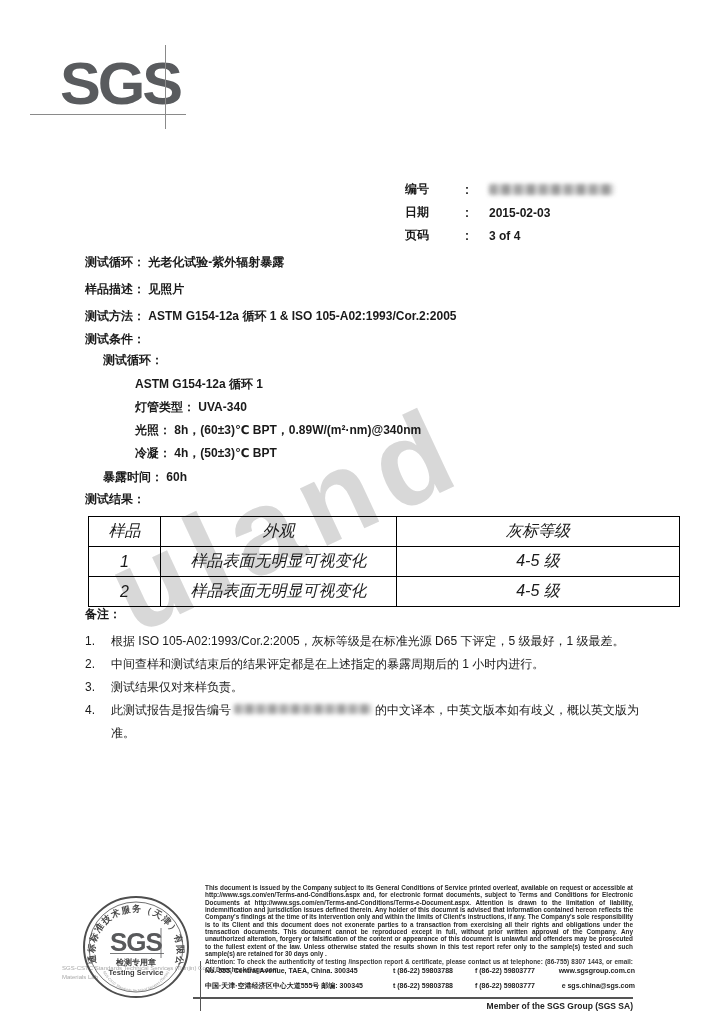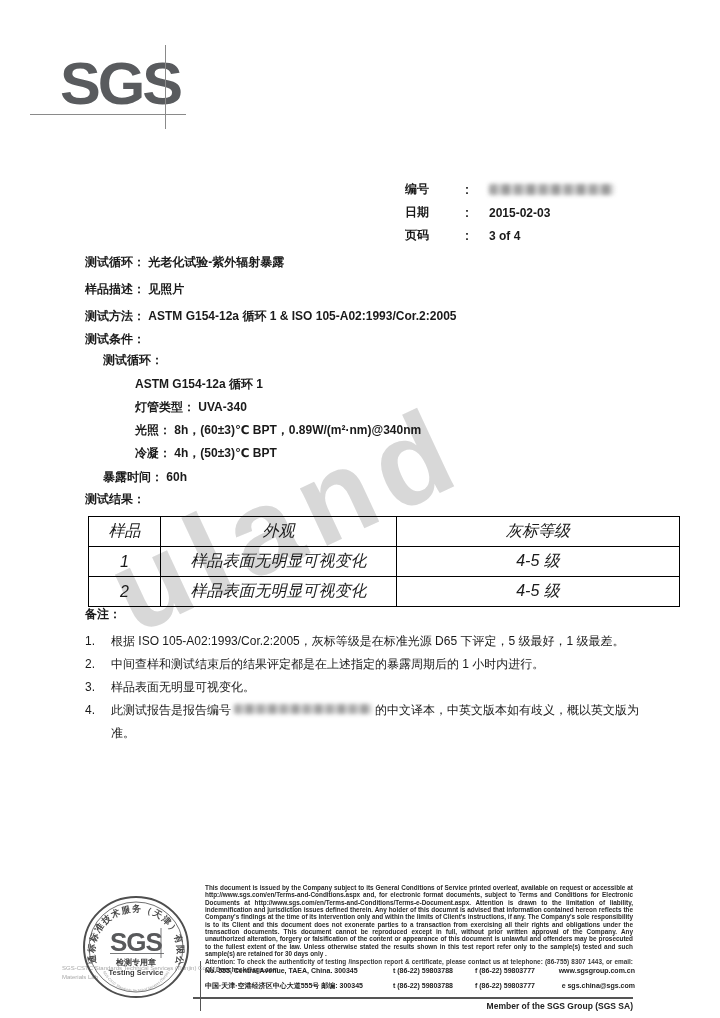--- a/index.html
+++ b/index.html
@@ -196,21 +196,21 @@
     <div class="note">
       <span class="note-num">1.</span>
       <span class="note-text">根据 ISO 105-A02:1993/Cor.2:2005，灰标等级是在标准光源 D65 下评定，5 级最好，1 级最差。</span>
     </div>
     <div class="note">
       <span class="note-num">2.</span>
       <span class="note-text">中间查样和测试结束后的结果评定都是在上述指定的暴露周期后的 1 小时内进行。</span>
     </div>
     <div class="note">
       <span class="note-num">3.</span>
-      <span class="note-text">样品表面无明显可视变化。</span>
+      <span class="note-text">测试结果仅对来样负责。</span>
     </div>
     <div class="note">
       <span class="note-num">4.</span>
       <span class="note-text"><span>此测试报告是报告编号</span><span class="redact-inline"></span><span>的中文译本，中英文版本如有歧义，概以英文版为准。</span></span>
     </div>
   </div>
 
   <div class="abs disclaimer">
     <span>This document is issued by the Company subject to its General Conditions of Service printed overleaf, available on request or accessible at http://www.sgs.com/en/Terms-and-Conditions.aspx and, for electronic format documents, subject to Terms and Conditions for Electronic Documents at http://www.sgs.com/en/Terms-and-Conditions/Terms-e-Document.aspx. Attention is drawn to the limitation of liability, indemnification and jurisdiction issues defined therein. Any holder of this documnt is advised that information contained hereon reflects the Company's findings at the time of its intervention only and within the limits of Client's instructions, if any. The Company's sole responsibility is to its Client and this document does not exonerate parties to a transaction from exercising all their rights and obligations under the transaction documents. This document cannot be reproduced except in full, without prior written approval of the Company. Any unauthorized alteration, forgery or falsification of the content or appearance of this document is unlawful and offenders may be prosecuted to the fullest extent of the law. Unless otherwise stated the results shown in this test report refer only to the sample(s) tested and such sample(s) are retained for 30 days only .</span>
     <div class="attention">Attention: To check the authenticity of testing /inspection report &amp; certificate, please contact us at telephone: (86-755) 8307 1443, or email: CN.Doccheck@sgs.com</div>

